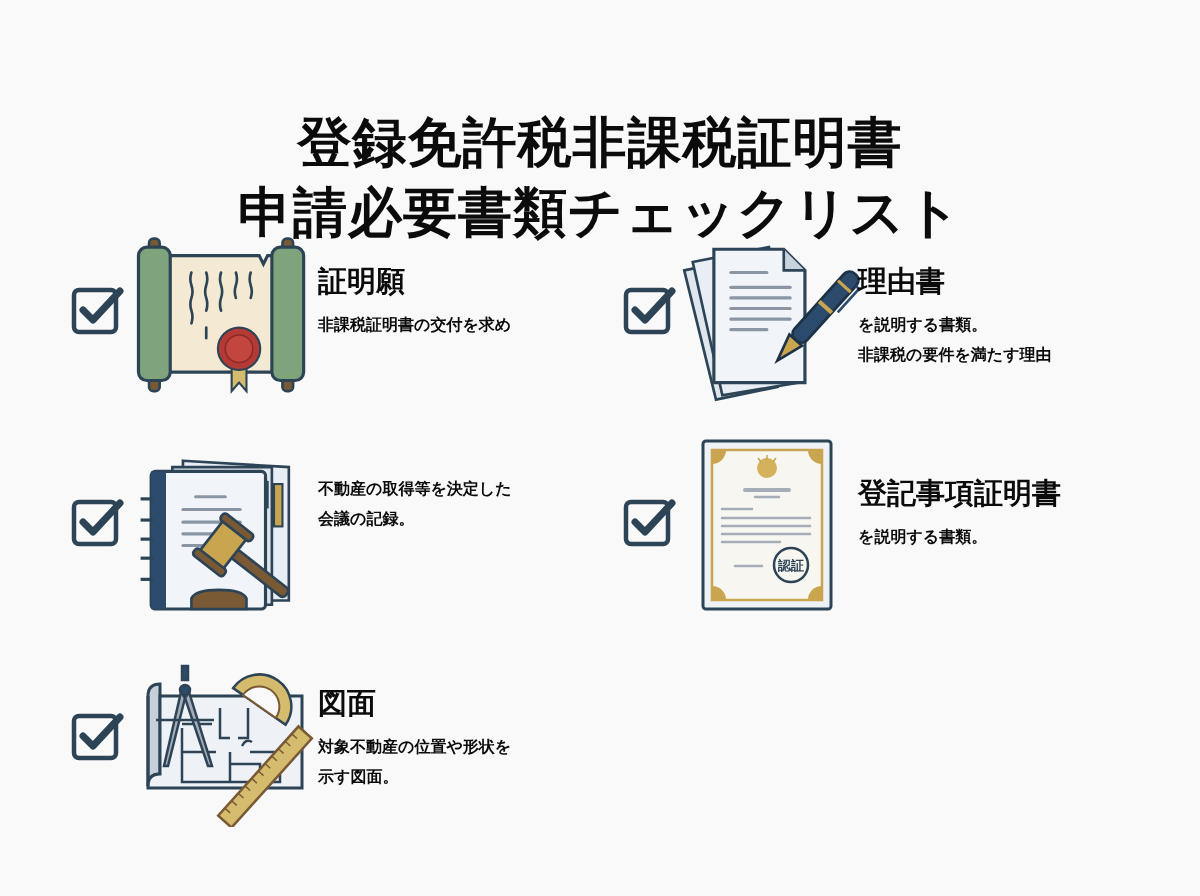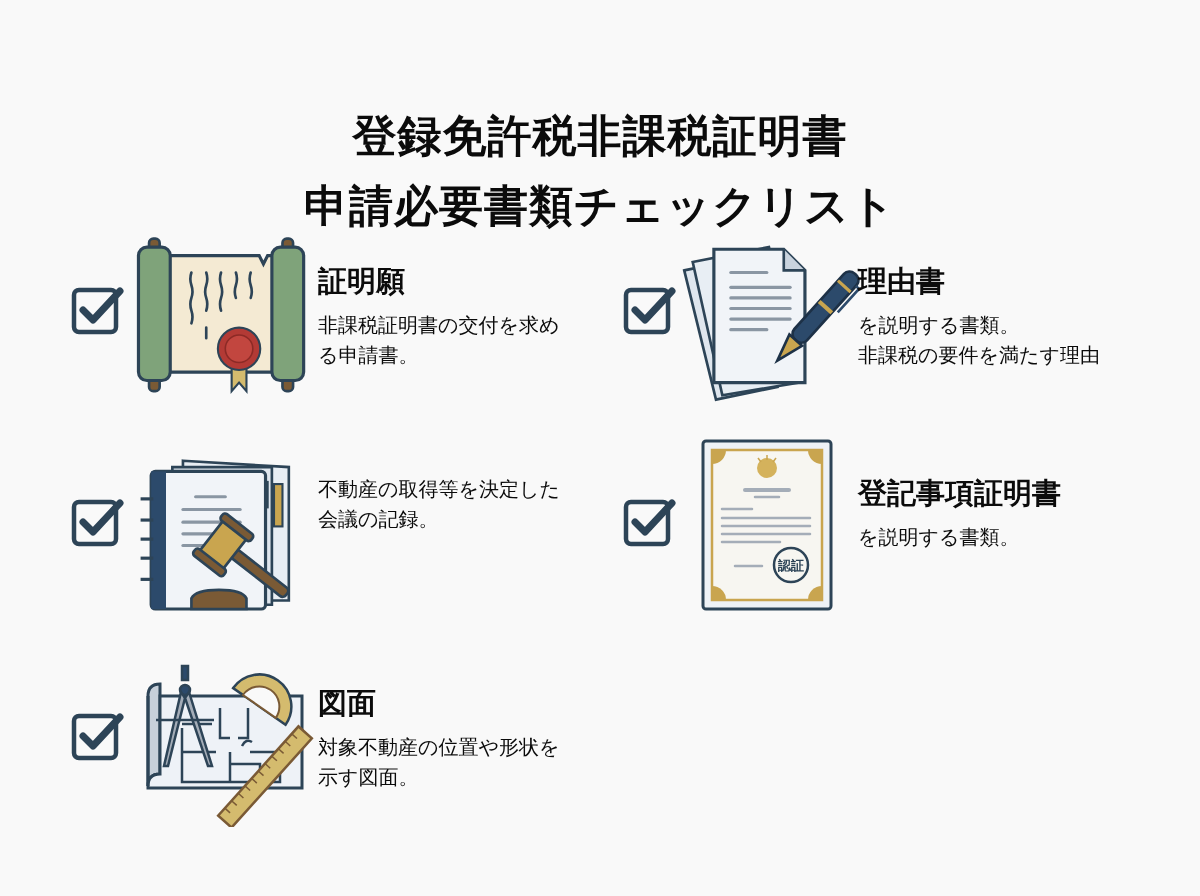--- a/index.html
+++ b/index.html
@@ -15,21 +15,21 @@
     font-family: "DejaVu Sans", "Liberation Sans", sans-serif;
     color: #0b0b0b;
   }
   .title {
     position: absolute;
     left: 0;
     top: 72px;
     width: 1200px;
     text-align: center;
     font-weight: bold;
-    font-size: 44px;
+    font-size: 54px;
     line-height: 70px;
     letter-spacing: 1px;
   }
   .title .line { display: block; }
   .item {
     position: absolute;
     width: 560px;
     height: 180px;
   }
   .checkbox {
@@ -52,22 +52,22 @@
   }
   .item-title {
     font-weight: bold;
     font-size: 29px;
     line-height: 38px;
     margin-bottom: 10px;
     white-space: nowrap;
     font-family: Liberation Serif, serif;
   }
   .item-desc {
-    font-weight: normal;
-    font-size: 20px;
+    font-weight: bold;
+    font-size: 16px;
     line-height: 30px;
   }
 </style>
 </head>
 <body>
 
 <h1 class="title">
   <span class="line">登録免許税非課税証明書</span>
   <span class="line">申請必要書類チェックリスト</span>
 </h1>
@@ -99,21 +99,20 @@
 
     <path d="M96 118 L96 150 L103 142 L110 150 L110 118 Z" fill="#d4bb6e" stroke="#2d4457" stroke-width="2"></path>
 
     <circle cx="103" cy="110" r="20" fill="#b33a35" stroke="#2d4457" stroke-width="2"></circle>
     <circle cx="103" cy="110" r="13" fill="#c2463f" stroke="#8c2a26" stroke-width="1.5"></circle>
   </svg>
   <div class="text-block" style="top:30px;">
     <div class="item-title">証明願</div>
     <div class="item-desc">
       <div>非課税証明書の交付を求め</div>
-      <div>る申請書。</div>
     </div>
   </div>
 </div>
 
 <div class="item" style="left:622px; top:232px;">
   <svg class="checkbox" style="top:50px;" viewBox="0 0 56 56">
     <rect x="4" y="8" width="42" height="42" rx="5" fill="none" stroke="#2d4457" stroke-width="4.5"></rect>
     <path d="M13 28 L23 38 L50 9" fill="none" stroke="#2d4457" stroke-width="7" stroke-linecap="round" stroke-linejoin="round"></path>
   </svg>
   <svg class="illus" style="top:0; left:58px;" viewBox="0 0 170 160">

